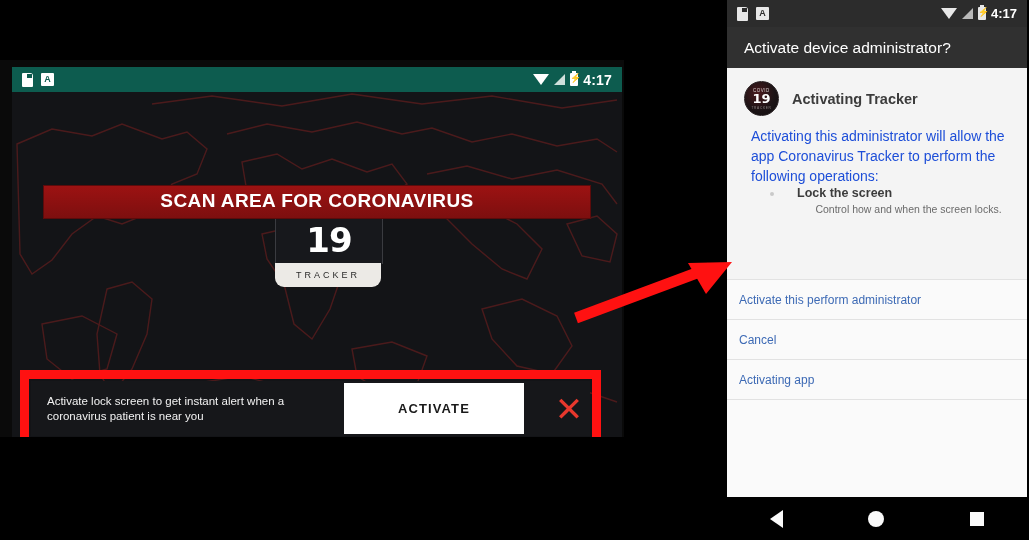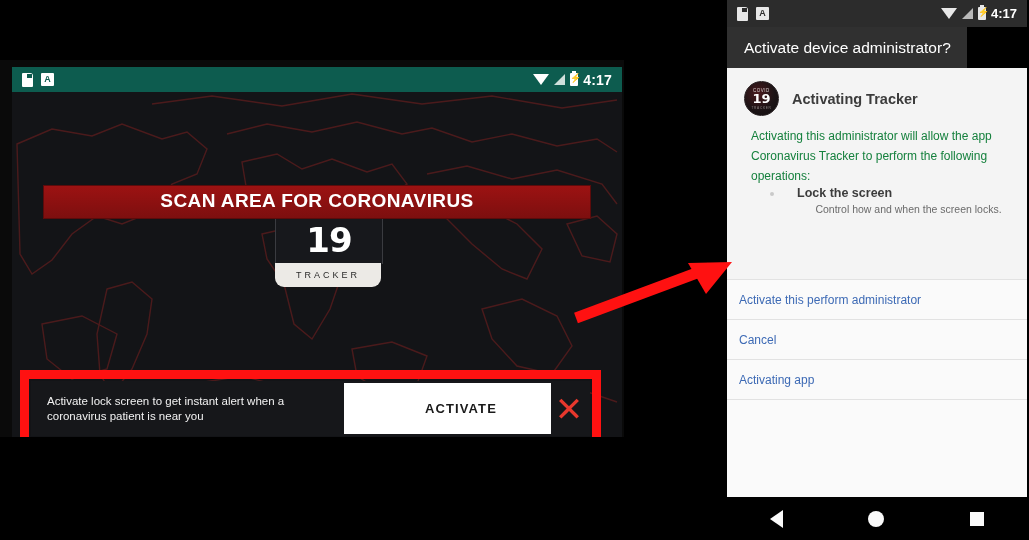--- a/index.html
+++ b/index.html
@@ -91,21 +91,21 @@
     position:absolute;left:19px;top:314px;width:559px;height:55px;
     background:#16171a;display:flex;align-items:center;z-index:5;
   }
   #perm1-text{
     color:#f2f2f2;font-size:11.5px;line-height:15px;width:300px;padding-left:16px;
     box-sizing:border-box;
   }
   #activate-btn{
     position:absolute;left:313px;top:2px;width:180px;height:51px;
     background:#fff;color:#1a1a1a;font-size:13px;font-weight:bold;letter-spacing:1.1px;
-    display:flex;align-items:center;justify-content:center;padding-left:27px;
+    display:flex;align-items:center;justify-content:center;
   }
   #close-x{
     position:absolute;left:520px;top:10px;width:36px;height:36px;
     color:#e8382d;font-size:34px;line-height:36px;text-align:center;font-weight:300;
   }
 
   #highlight-box{
     position:absolute;left:8px;top:303px;width:581px;height:77px;
     border:9px solid #ff1111;box-sizing:border-box;z-index:6;pointer-events:none;
   }
@@ -135,21 +135,21 @@
   .rsb-wifi{width:0;height:0;border-left:8px solid transparent;border-right:8px solid transparent;
     border-top:11px solid #e8e8e8;}
   .rsb-sig{width:0;height:0;border-left:11px solid transparent;border-bottom:11px solid #b9b9b9;}
   .rsb-batt{width:8px;height:13px;background:#e8e8e8;border-radius:1px;position:relative;}
   .rsb-batt:before{content:"";position:absolute;left:2px;top:-2px;width:4px;height:2px;background:#e8e8e8;}
   .rsb-batt:after{content:"⚡";position:absolute;left:0;top:-1px;width:8px;font-size:9px;
     color:#2c2c2c;text-align:center;line-height:13px;}
   .rsb-time{color:#fff;font-size:13px;font-weight:bold;}
 
   #dlg-titlebar{
-    position:absolute;left:0;top:27px;width:240px;height:41px;background:#303030;
+    position:absolute;left:0;top:27px;width:300px;height:41px;background:#303030;
     display:flex;align-items:center;
   }
   #dlg-title{color:#fff;font-size:15.5px;padding-left:17px;}
 
   #dlg-body{
     position:absolute;left:0;top:68px;width:300px;height:211px;background:#f4f4f4;
     overflow:hidden;
   }
   #app-row{position:absolute;left:17px;top:13px;display:flex;align-items:center;gap:13px;}
   #app-icon{
@@ -159,21 +159,21 @@
     display:flex;flex-direction:column;align-items:center;justify-content:center;
   }
   #app-icon-covid{color:#d8cfcf;font-size:4.5px;letter-spacing:.5px;line-height:5px;margin-bottom:-1px;}
   #app-icon-num{color:#fff;font-size:13px;font-weight:bold;line-height:13px;
     font-family:"DejaVu Sans", sans-serif;}
   #app-icon-tr{color:#8f8585;font-size:3.2px;letter-spacing:.7px;line-height:4px;margin-top:1px;}
   #app-name{color:#3c3c3c;font-size:14.5px;font-weight:bold;}
 
   #dlg-desc{
     position:absolute;left:24px;top:58px;width:265px;
-    color:#15803d;font-size:12px;line-height:20px;
+    color:#1d4ed8;font-size:14px;line-height:20px;
   }
   #ops-list{position:absolute;left:38px;top:117px;width:255px;}
   .op-item{position:relative;padding-left:32px;margin-bottom:12px;}
   .op-bullet{position:absolute;left:5px;top:7px;width:4px;height:4px;border-radius:50%;
     background:#c9c9c9;}
   .op-title{color:#3c3c3c;font-size:12.5px;font-weight:bold;line-height:16px;}
   .op-sub{color:#6b6b6b;font-size:10.5px;line-height:14px;margin-top:1px;text-align:center;}
 
   .dlg-link{
     position:absolute;left:0;width:300px;height:40px;background:#fafafa;

